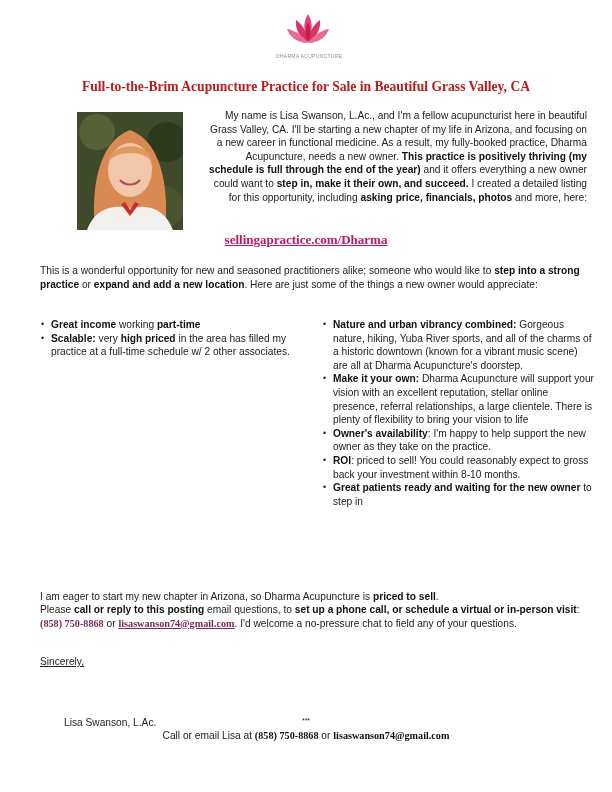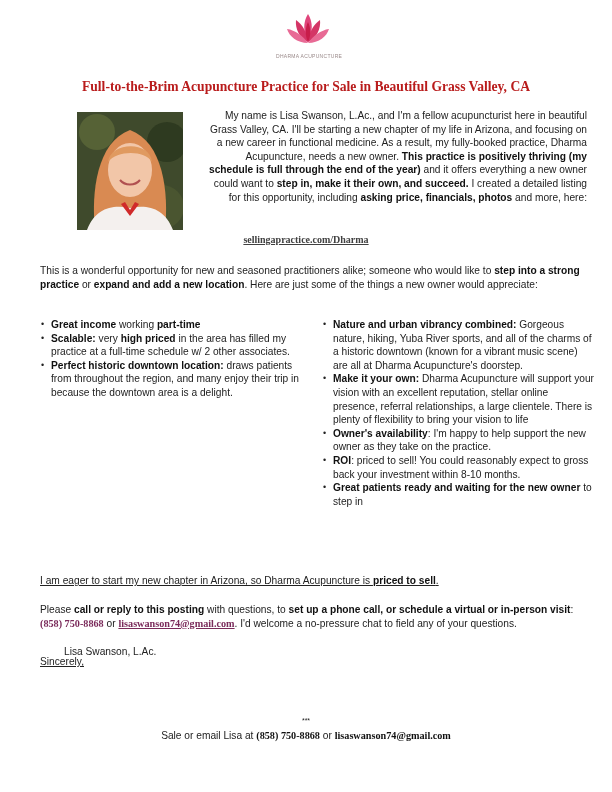--- a/index.html
+++ b/index.html
@@ -8,36 +8,36 @@
   .logo { position: absolute; left: 276px; top: 12px; width: 64px; text-align: center; }
   .logo svg { display: block; margin: 0 auto; }
   .logo-text { font-size: 5px; letter-spacing: 0.3px; color: #9a8a8a; margin-top: 2px; white-space: nowrap; }
   .title { position: absolute; left: 0; width: 612px; top: 80px; text-align: center;
            font-family: "Liberation Serif", serif; font-weight: bold; font-size: 13.6px; color: #b91c1c; }
   .photo { position: absolute; left: 77px; top: 112px; width: 106px; height: 118px; overflow: hidden;
            background: linear-gradient(135deg, #3e4a2e 0%, #5e6a3e 40%, #2e3a22 100%); }
   .intro { position: absolute; left: 207px; top: 109px; width: 380px; }
   .intro p { margin: 0; text-align: right; }
   .link-line { position: absolute; left: 0; width: 612px; top: 233px; text-align: center; }
-  .link { font-family: "Liberation Serif", serif; font-weight: bold; font-size: 10px; color: #404040; text-decoration: underline; }
+  .link { font-family: "Liberation Serif", serif; font-weight: bold; font-size: 13px; color: #be185d; text-decoration: underline; }
   .para1 { position: absolute; left: 40px; top: 264px; width: 540px; }
   .col { position: absolute; top: 318px; width: 270px; }
   .col.left { left: 41px; }
   .col.right { left: 323px; width: 272px; }
   ul { margin: 0; padding: 0; list-style: none; }
   li { position: relative; padding-left: 10px; margin: 0; }
   li::before { content: "\2022"; position: absolute; left: 0; top: 0; font-size: 9px; }
   b { font-weight: bold; color: #111; }
   .u { text-decoration: underline; }
-  .para2 { position: absolute; left: 40px; top: 574px; width: 540px; text-decoration: underline; }
+  .para2 { position: absolute; left: 40px; top: 590px; width: 540px; }
   .para3 { position: absolute; left: 40px; top: 603px; width: 540px; }
   .contact-val { font-family: "Liberation Serif", serif; font-weight: bold; color: #7a2a5a; }
   .contact-val.u { text-decoration: underline; }
   .sinc { position: absolute; left: 40px; top: 655px; text-decoration: underline; }
-  .sig { position: absolute; left: 40px; top: 645px; padding-left: 24px; }
+  .sig { position: absolute; left: 40px; top: 716px; padding-left: 24px; }
   .stars { position: absolute; left: 0; width: 612px; top: 714px; text-align: center; font-size: 7px; }
   .footer { position: absolute; left: 0; width: 612px; top: 729px; text-align: center; }
   .footer .fv { font-family: "Liberation Serif", serif; font-weight: bold; color: #111; }
 </style>
 </head>
 <body>
 
 <div class="logo">
   <svg width="46" height="36" viewBox="0 0 46 36">
     <path d="M23 2 C28 10 28 20 23 30 C18 20 18 10 23 2Z" fill="#e0457b"></path>
@@ -78,41 +78,40 @@
 </div>
 
 <div class="para1">
   <span>This is a wonderful opportunity for new and seasoned practitioners alike; someone who would like to </span><b>step into a strong practice</b><span> or </span><b>expand and add a new location</b><span>. Here are just some of the things a new owner would appreciate:</span>
 </div>
 
 <div class="col left">
   <ul>
     <li><b>Great income</b><span> working </span><b>part-time</b></li>
     <li><b>Scalable:</b><span> very </span><b>high priced</b><span> in the area has filled my practice at a full-time schedule w/ 2 other associates.</span></li>
-    <li><b>Perfect historic downtown location:</b><span> draws patients from throughout the region, and many enjoy their trip in because the downtown area is a delight.</span></li>
   </ul>
 </div>
 
 <div class="col right">
   <ul>
     <li><b>Nature and urban vibrancy combined:</b><span> Gorgeous nature, hiking, Yuba River sports, and all of the charms of a historic downtown (known for a vibrant music scene) are all at Dharma Acupuncture's doorstep.</span></li>
     <li><b>Make it your own:</b><span> Dharma Acupuncture will support your vision with an excellent reputation, stellar online presence, referral relationships, a large clientele. There is plenty of flexibility to bring your vision to life</span></li>
     <li><b>Owner's availability</b><span>: I'm happy to help support the new owner as they take on the practice.</span></li>
     <li><b>ROI</b><span>: priced to sell! You could reasonably expect to gross back your investment within 8-10 months.</span></li>
     <li><b>Great patients ready and waiting for the new owner</b><span> to step in</span></li>
   </ul>
 </div>
 
 <div class="para2">
   <span>I am eager to start my new chapter in Arizona, so Dharma Acupuncture is </span><b>priced to sell</b><span>.</span>
 </div>
 
 <div class="para3">
-  <span>Please </span><b>call or reply to this posting</b><span> with questions, to </span><b>set up a phone call, or schedule a virtual or in-person visit</b><span>: </span><a class="contact-val">(858) 750-8868</a><span> or </span><a class="contact-val u">lisaswanson74@gmail.com</a><span>. I'd welcome a no-pressure chat to field any of your questions.</span>
+  <span>Please </span><b>call or reply to this posting</b><span> email questions, to </span><b>set up a phone call, or schedule a virtual or in-person visit</b><span>: </span><a class="contact-val">(858) 750-8868</a><span> or </span><a class="contact-val u">lisaswanson74@gmail.com</a><span>. I'd welcome a no-pressure chat to field any of your questions.</span>
 </div>
 
 <div class="sinc">Sincerely,</div>
 <div class="sig">Lisa Swanson, L.Ac.</div>
 
 <div class="stars">***</div>
 <div class="footer">
-  <span>Sale or email Lisa at </span><span class="fv">(858) 750-8868</span><span> or </span><span class="fv">lisaswanson74@gmail.com</span>
+  <span>Call or email Lisa at </span><span class="fv">(858) 750-8868</span><span> or </span><span class="fv">lisaswanson74@gmail.com</span>
 </div>
 
 </body></html>

